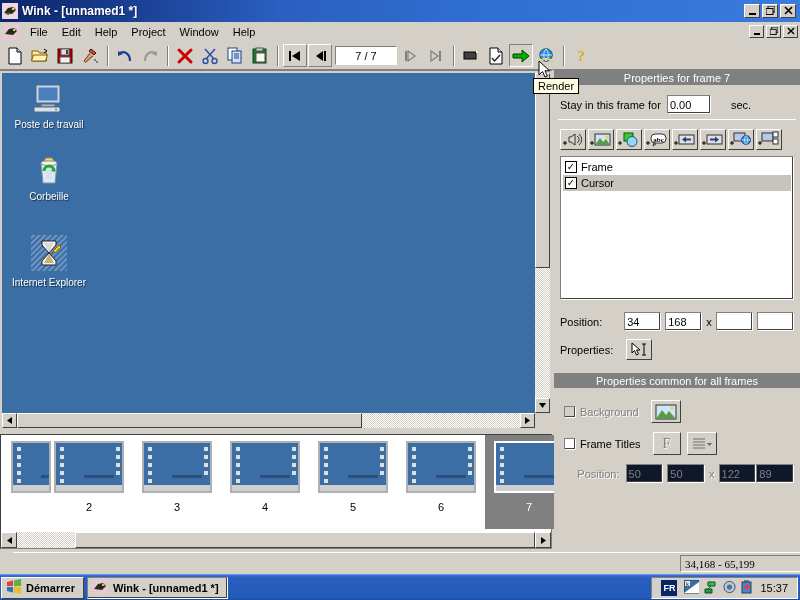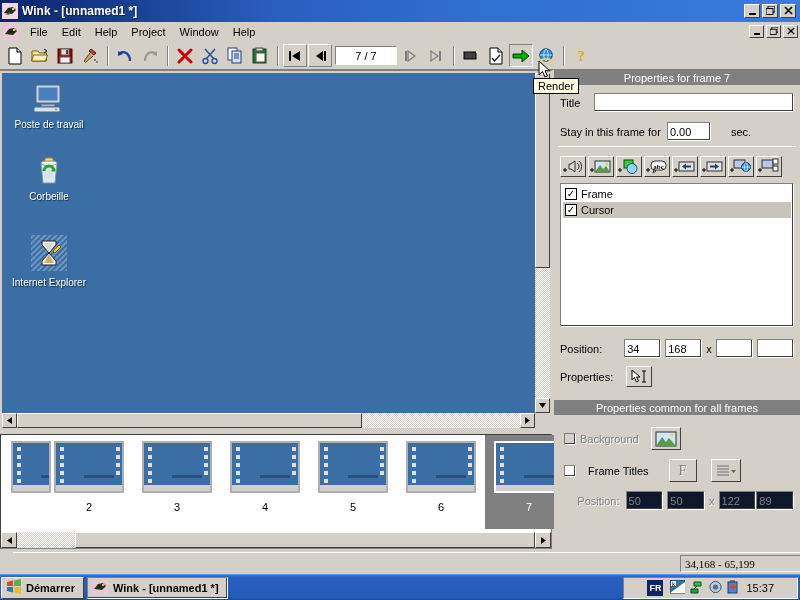--- a/index.html
+++ b/index.html
@@ -220,21 +220,21 @@
     font-size:11px; font-weight:bold; color:#000;
   }
   .taskitem {
     height:22px; padding: 0 8px 0 4px; display:flex; align-items:center; gap:5px;
     background:#d4d0c8; border:1px solid #808080; border-right-color:#fff; border-bottom-color:#fff;
     box-shadow:-1px -1px 0 #404040 inset;
     font-size:11px; font-weight:bold; color:#000; max-width: 220px;
   }
   .tray {
     margin-left:auto; margin-right:2px; height:22px; display:flex; align-items:center; gap:4px;
-    padding: 0 23px; background:#d4d0c8;
+    padding: 0 9px; background:#d4d0c8;
     border:1px solid #808080; border-right-color:#fff; border-bottom-color:#fff;
   }
   .trayclock { font-size:11px; color:#000; margin-left:3px; }
   .fr-ind { width:16px; height:16px; background:#0a246a; color:#fff; font-size:9px; font-weight:bold;
             display:flex; align-items:center; justify-content:center; margin-right:3px; }
 
   
   .tooltip {
     position:absolute; left: 533px; top: 78px; background:#ffffe1; border:1px solid #000;
     font-size:11px; color:#000; padding: 1px 4px; z-index: 50; white-space:nowrap;
@@ -668,24 +668,20 @@
             <path d="M5 3.5 L0 0 L0 7 z" fill="#000"></path>
           </svg>
       </div>
     </div>
   </div>
 
   <div class="rightpanel">
 
     <div class="panel-caption">Properties for frame 7</div>
 
-    <div class="row" style="margin-top:8px;">
-      <div class="lbl" style="width:34px;">Title</div>
-      <div class="txtin" style="flex:1;" placeholder=""></div>
-    </div>
 
     <div class="row" style="margin-top:10px;">
       <div class="lbl">Stay in this frame for</div>
       <div class="txtin" style="width:44px; margin-left:6px;">0.00</div>
       <div class="lbl" style="margin-left:20px;">sec.</div>
     </div>
 
     <div class="hsep"></div>
 
     <div class="layerbar">
@@ -789,21 +785,21 @@
       <span class="lbl dim">Background</span>
       <div class="arrowbtn" style="width:30px;height:23px;margin-left:12px;">
         <svg width="22" height="16" viewBox="0 0 22 16">
           <rect x="1" y="1" width="20" height="14" fill="#cfe6f6" stroke="#303030"></rect>
           <path d="M1 15 L7 6 L11 11 L14 7 L21 15 z" fill="#5a9a4a"></path>
           <circle cx="17" cy="4" r="1.6" fill="#f0d040"></circle>
         </svg>
       </div>
     </div>
 
-    <div class="row" style="margin-top:9px;gap:8px;">
+    <div class="row" style="margin-top:9px;">
       <span class="cbx cls" style="margin-left:4px;"></span>
       <span class="lbl">Frame Titles</span>
       <div class="arrowbtn" style="width:28px;height:23px;margin-left:12px;">
         <span style="font-family:'Liberation Serif',serif;font-size:14px;color:#808080;text-shadow:1px 1px 0 #fff;">F</span>
       </div>
       <div class="arrowbtn" style="width:30px;height:23px;margin-left:6px;">
         <svg width="22" height="14" viewBox="0 0 22 14">
           <path d="M2 2 h12 M2 5 h12 M2 8 h12 M2 11 h12" stroke="#909090" stroke-width="1.6"></path>
           <path d="M16 6 L21 6 L18.5 9 z" fill="#606060"></path>
         </svg>

